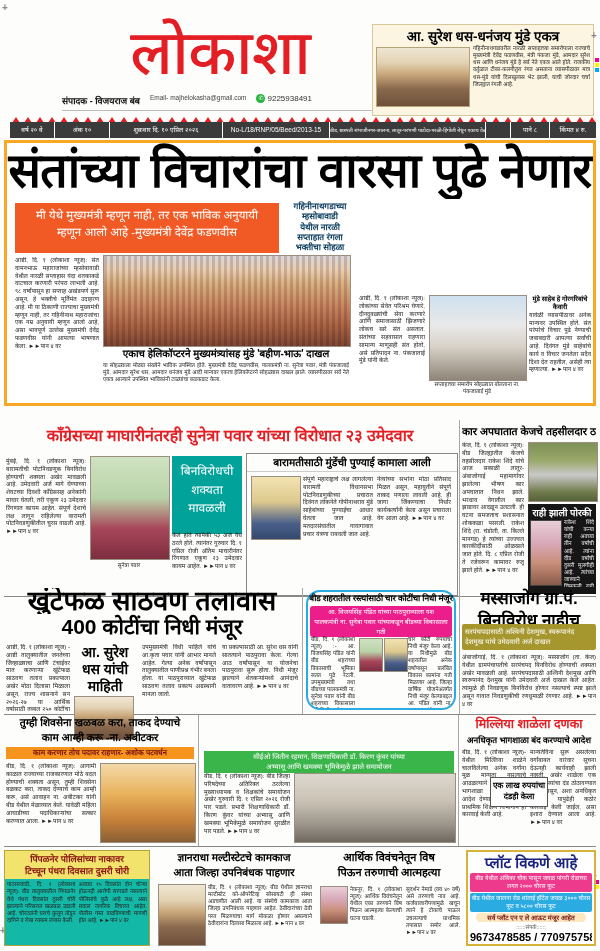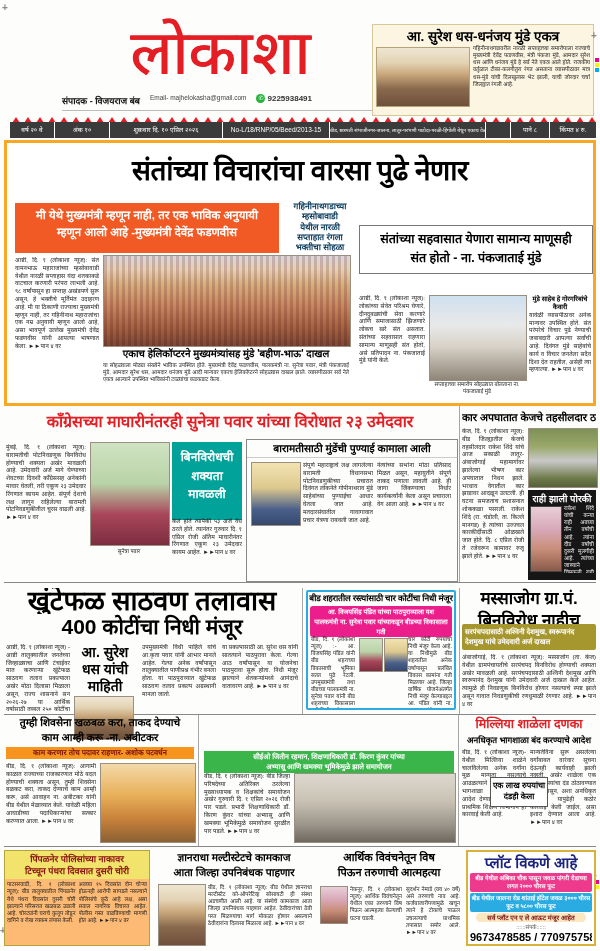--- a/index.html
+++ b/index.html
@@ -15,35 +15,35 @@
   .p-meeting{background:linear-gradient(180deg,#efe6d2 0%,#e3d3b4 25%,#caa87c 45%,#8a6a4e 70%,#6e4f3a 100%)}
   .p-crowd{background:linear-gradient(180deg,#dbe4ee 0%,#e9ddc4 15%,#d9b98a 32%,#c98f6a 55%,#a96a4a 78%,#7d4b3a 100%),
            repeating-linear-gradient(90deg,rgba(140,50,50,.28) 0 3px,rgba(245,205,160,.28) 3px 6px);background-blend-mode:multiply}
   .p-speaker{background:linear-gradient(180deg,#cfe0ef 0%,#e9e9e9 35%,#d8d2c8 60%,#8f8578 100%)}
   .p-woman{background:linear-gradient(180deg,#cfe2c2 0%,#b9d3a8 40%,#a8465a 70%,#7d2d40 100%)}
   .p-man{background:linear-gradient(180deg,#f2e3b2 0%,#ddc98e 40%,#4a5f8a 75%,#35496e 100%)}
   .p-car{background:linear-gradient(180deg,#7e9157 0%,#9aa86a 30%,#c9c9c9 55%,#6f7a4a 85%,#55613a 100%)}
   .p-family{background:linear-gradient(180deg,#e8cfd8 0%,#d8a8b8 35%,#c98f7a 65%,#8a5a4a 100%)}
   .p-group{background:linear-gradient(180deg,#f3d9a8 0%,#e8b05a 40%,#c9823a 70%,#8a5f33 100%)}
   .p-office{background:linear-gradient(180deg,#ddd8ce 0%,#c9c2b4 40%,#9a948a 75%,#6e685f 100%)}
-  .strip{color:#fff;font-weight:bold;text-align:center;overflow:hidden}
+  .strip{color:#fff;font-weight:normal;text-align:center;overflow:hidden}
   .vr{position:absolute;border-left:1px solid #a7a7a7}
   .regmark{position:absolute;color:#888;font-size:10px;font-weight:bold}
   .cbar{position:absolute;width:4px;height:4px}
 </style>
 </head>
 <body>
 
 <div class="abs" style="left:70px;top:14px;width:300px;height:78px;font-size:62px;line-height:78px;font-weight:normal;color:#e31e24;text-align:center;text-shadow:1px 0 #e31e24">लोकाशा</div>
 <div class="abs" style="left:62px;top:94px;width:330px;height:16px;display:flex;align-items:flex-start;gap:10px;border-bottom:1px solid #bbb">
   <span style="font-size:9px;font-weight:bold">संपादक - विजयराज बंब</span>
   <span style="font-size:6.5px;color:#444">Email- majhelokasha@gmail.com</span>
   <span style="display:flex;align-items:center;gap:2px">
     <span style="width:9px;height:9px;border-radius:50%;background:#25b33a;color:#fff;font-size:6px;line-height:9px;text-align:center;display:inline-block">✆</span>
-    <span style="font-size:8px;font-weight:bold;color:#333">9225938491</span>
+    <span style="font-size:8px;font-weight:normal;color:#333">9225938491</span>
   </span>
 </div>
 
 <div class="abs" style="left:372px;top:24px;width:222px;height:92px;background:#fcf5e2;border:1px solid #d8c79a;padding:3px;box-sizing:border-box">
   <div class="hl nowrap" style="font-size:13.5px;height:17px;line-height:17px">आ. सुरेश धस-धनंजय मुंडे एकत्र</div>
   <div class="ph p-meeting" style="position:relative;float:left;width:92px;height:58px;margin:2px 3px 0 0;border:1px solid #b5a37a"></div>
   <div class="tiny" style="font-size:5.5px;height:62px">गहिनीनाथगडावरील नारळी सप्ताहाच्या समारोपाला राज्याचे मुख्यमंत्री देवेंद्र फडणवीस, मंत्री पंकजा मुंडे, आमदार सुरेश धस आणि धनंजय मुंडे हे सर्व नेते एकत्र आले होते. राजकीय वर्तुळात टीका-कलगीतुरा रंगत असताना व्यासपीठावर मात्र धस-मुंडे यांची दिलखुलास भेट झाली, याची जोरदार चर्चा जिल्ह्यात रंगली आहे.</div>
 </div>
 
 <span class="regmark" style="left:2px;top:2px">+</span>
@@ -72,50 +72,48 @@
   <div style="width:54px;background:#3b3b3b;color:#fff;font-size:6.5px;line-height:16px;text-align:center" class="nowrap">अंक १०</div>
   <div style="width:112px;background:#3b3b3b;color:#fff;font-size:6.5px;line-height:16px;text-align:center" class="nowrap">शुक्रवार दि. १० एप्रिल २०२६</div>
   <div style="width:106px;background:#3b3b3b;color:#fff;font-size:6.5px;line-height:16px;text-align:center" class="nowrap">No-L/18/RNP/05/Beed/2013-15</div>
   <div style="flex:1;background:#3b3b3b;color:#fff;font-size:5px;line-height:16px;text-align:center" class="nowrap">बीड, छत्रपती संभाजीनगर-जालना, लातूर-परभणी पाटोदा-परळी-हिंगोली येथून एकाच वेळी प्रकाशित होणारे दैनिक</div>
   <div style="width:24px;background:#3b3b3b"></div>
   <div style="width:38px;background:#3b3b3b;color:#fff;font-size:6.5px;line-height:16px;text-align:center" class="nowrap">पाने ८</div>
   <div style="width:46px;background:#3b3b3b;color:#fff;font-size:6.5px;line-height:16px;text-align:center" class="nowrap">किंमत ४ रु.</div>
 </div>
 
 <div class="abs" style="left:4px;top:140px;width:586px;height:260px;border:3px solid #f9a825;background:#fff">
-  <div class="abs hl nowrap" style="left:0;top:0;width:100%;height:56px;font-size:28px;line-height:56px;letter-spacing:-0.5px">संतांच्या विचारांचा वारसा पुढे नेणार</div>
+  <div class="abs hl nowrap" style="left:0;top:0;width:100%;height:56px;font-size:48px;line-height:56px;letter-spacing:-0.5px">संतांच्या विचारांचा वारसा पुढे नेणार</div>
 
   <div class="abs strip prel" style="left:8px;top:60px;width:264px;height:46px;background:#f15a24;font-size:11.5px;line-height:1.5;padding-top:4px">मी येथे मुख्यमंत्री म्हणून नाही, तर एक भाविक अनुयायी
 म्हणून आलो आहे -मुख्यमंत्री देवेंद्र फडणवीस</div>
 
   <div class="abs hl prel" style="left:280px;top:58px;width:66px;height:52px;font-size:8.5px;line-height:1.22;color:#0a3b5c">गहिनीनाथगडाच्या
 म्हसोबावाडी
 येथील नारळी
 सप्ताहात रंगला
 भक्तीचा सोहळा</div>
 
-  <div class="abs hl prel" style="left:352px;top:82px;width:232px;font-size:12.5px;line-height:1.55;border:1px solid #777;padding:4px 0">संतांच्या सहवासात येणारा सामान्य माणूसही
-संत होतो - ना. पंकजाताई मुंडे</div>
 
   <div class="abs tiny" style="left:8px;top:114px;width:84px;height:142px">आष्टी, दि. १ (लोकाशा न्यूज): संत वामनभाऊ महाराजांच्या म्हसोबावाडी येथील नारळी सप्ताहास यंदा शतकाकडे वाटचाल करणारी परंपरा लाभली आहे. ९८ वर्षांपासून हा सप्ताह अखंडपणे सुरू असून, हे भक्तीचे मूर्तिमंत उदाहरण आहे. मी या ठिकाणी राज्याचा मुख्यमंत्री म्हणून नाही, तर गहिनीनाथ महाराजांचा एक नम्र अनुयायी म्हणून आलो आहे, असा भावपूर्ण उल्लेख मुख्यमंत्री देवेंद्र फडणवीस यांनी आपल्या भाषणात केला. ►►पान ४ वर</div>
 
   <div class="ph p-crowd" style="left:96px;top:112px;width:246px;height:90px"></div>
   <div class="abs hl nowrap" style="left:96px;top:204px;width:246px;height:14px;font-size:10px;line-height:14px">एकाच हेलिकॉप्टरने मुख्यमंत्र्यांसह मुंडे 'बहीण-भाऊ' दाखल</div>
   <div class="abs tiny" style="left:96px;top:219px;width:246px;height:38px;font-size:5.5px">या सोहळ्याला मोठ्या संख्येने भाविक उपस्थित होते. मुख्यमंत्री देवेंद्र फडणवीस, पालकमंत्री ना. सुनेत्रा पवार, मंत्री पंकजाताई मुंडे, आमदार सुरेश धस, आमदार धनंजय मुंडे आदी मान्यवर एकाच हेलिकॉप्टरने सोहळ्यास दाखल झाले. व्यासपीठावर सर्व नेते एकत्र आल्याने उपस्थित भाविकांनी टाळ्यांचा कडकडाट केला.</div>
 
   <div class="abs tiny" style="left:352px;top:152px;width:66px;height:106px">आष्टी, दि. १ (लोकाशा न्यूज): लोकांच्या सेवेत परिश्रम घेणारे, दीनदुबळ्यांची सेवा करणारे आणि समाजासाठी झिजणारे लोकच खरे संत असतात. संतांच्या सहवासात राहणारा सामान्य माणूसही संत होतो, असे प्रतिपादन ना. पंकजाताई मुंडे यांनी केले.</div>
   <div class="ph p-speaker" style="left:422px;top:152px;width:96px;height:84px"></div>
   <div class="abs tiny" style="left:422px;top:238px;width:96px;height:20px;font-size:5.5px;text-align:center">सप्ताहाच्या समारोप सोहळ्यात बोलताना ना. पंकजाताई मुंडे</div>
   <div class="abs" style="left:522px;top:152px;width:62px;height:106px">
     <div class="hl" style="font-size:6.5px;line-height:1.3">मुंडे साहेब हे गोरगरिबांचे कैवारी</div>
     <div class="tiny">यावेळी व्यासपीठावर अनेक मान्यवर उपस्थित होते. संत परंपरेचे विचार पुढे नेण्याची जबाबदारी आपल्या सर्वांची आहे. दिवंगत मुंडे साहेबांचे कार्य व विचार जनतेला सदैव दिशा देत राहतील, असेही त्या म्हणाल्या. ►►पान ४ वर</div>
   </div>
 </div>
 
-<div class="abs" style="left:4px;top:406px;width:592px;height:176px;border-bottom:1px solid #888">
+<div class="abs" style="left:4px;top:420px;width:592px;height:176px;border-bottom:1px solid #888">
   <div class="abs hl nowrap" style="left:0;top:0;width:452px;height:32px;font-size:16px;line-height:32px;color:#e31e24">काँग्रेसच्या माघारीनंतरही सुनेत्रा पवार यांच्या विरोधात २३ उमेदवार</div>
   <div class="vr" style="left:455px;top:0;height:176px"></div>
 
   <div class="abs tiny" style="left:2px;top:38px;width:80px;height:136px">मुंबई, दि. १ (लोकाशा न्यूज): बारामतीची पोटनिवडणूक बिनविरोध होण्याची शक्यता अखेर मावळली आहे. उमेदवारी अर्ज मागे घेण्याच्या शेवटच्या दिवशी काँग्रेससह अनेकांनी माघार घेतली, तरी एकूण २३ उमेदवार रिंगणात कायम आहेत. संपूर्ण देशाचे लक्ष लागून राहिलेल्या बारामती पोटनिवडणुकीतील चुरस वाढली आहे. ►►पान ४ वर</div>
   <div class="ph p-woman" style="left:86px;top:36px;width:78px;height:102px"></div>
   <div class="abs tiny" style="left:86px;top:142px;width:78px;height:32px;font-size:5.5px;text-align:center">सुनेत्रा पवार</div>
 
   <div class="abs strip prel" style="left:168px;top:36px;width:70px;height:72px;background:#00a29a;font-size:12px;line-height:1.55;padding-top:6px">बिनविरोधची
 शक्यता
 मावळली</div>
@@ -143,21 +141,21 @@
   <div class="abs hl nowrap" style="left:0;top:26px;width:296px;height:26px;font-size:21px;line-height:26px">400 कोटींचा निधी मंजूर</div>
   <div class="abs tiny" style="left:2px;top:56px;width:64px;height:68px">आष्टी, दि. १ (लोकाशा न्यूज) - आष्टी तालुक्यातील जनतेच्या जिव्हाळ्याचा आणि टंचाईवर मात करणाऱ्या खुंटेफळ साठवण तलाव प्रकल्पाला अखेर मोठा दिलासा मिळाला असून, राज्य शासनाने सन २०२६-२७ या आर्थिक वर्षासाठी तब्बल २५० कोटींचा निधी मंजूर केला आहे. यासंदर्भातील अधिकृत पत्र प्राप्त झाले असून मुख्यमंत्री देवेंद्र फडणवीस यांचे विशेष सहकार्य लाभले.</div>
   <div class="abs" style="left:70px;top:56px;width:62px;height:68px">
     <div class="hl" style="font-size:14px;line-height:1.2">आ. सुरेश धस यांची माहिती</div>
     <div class="ph p-meeting" style="position:relative;width:58px;height:42px;margin-top:2px"></div>
   </div>
   <div class="abs tiny" style="left:138px;top:56px;width:74px;height:68px">उपमुख्यमंत्री विधी पाहिले यांचे आ.कृता पवार यांनी आभार मानले आहेत. गेल्या अनेक वर्षांपासून तालुक्यातील पाणीप्रश्न गंभीर बनला होता. या पाठपुराव्यात खुंटेफळ साठवण तलाव प्रकल्प अग्रस्थानी मानला जातो.</div>
   <div class="abs tiny" style="left:218px;top:56px;width:76px;height:68px">या प्रकल्पासाठी आ. सुरेश धस यांनी सातत्याने पाठपुरावा केला. गेल्या आठ वर्षांपासून या योजनेचा पाठपुरावा सुरू होता. निधी मंजूर झाल्याने शेतकऱ्यांमध्ये आनंदाचे वातावरण आहे. ►►पान ४ वर</div>
   <div class="vr" style="left:298px;top:0;height:126px"></div>
 
-  <div class="abs" style="left:302px;top:2px;width:150px;height:120px;border:2px solid #2aabe2;border-radius:2px;box-sizing:border-box">
+  <div class="abs" style="left:302px;top:2px;width:150px;height:120px;border:2px solid #2aabe2;border-radius:14px;box-sizing:border-box">
     <div class="hl nowrap" style="font-size:8.5px;height:13px;line-height:13px;letter-spacing:-0.2px">बीड शहरातील रस्त्यांसाठी चार कोटींचा निधी मंजूर</div>
     <div class="strip prel" style="margin:1px 2px;background:#ec1e8c;font-size:6.5px;line-height:1.5;padding:1px 0;border-radius:3px">आ. विजयसिंह पंडित यांच्या पाठपुराव्याला यश
 पालकमंत्री ना. सुनेत्रा पवार यांच्याकडून बीडच्या विकासाला गती</div>
     <div class="abs tiny" style="left:3px;top:44px;width:44px;height:72px;font-size:5.5px">बीड, दि. १ (लोकाशा न्यूज) :- आ. विजयसिंह पंडित यांनी बीड शहराच्या विकासाची भूमिका सतत पुढे रेटली. उपमुख्यमंत्री तथा बीडच्या पालकमंत्री ना. सुनेत्रा पवार यांनी बीड शहराच्या विकासाला गती दिली आहे.</div>
     <div class="ph p-woman" style="left:51px;top:46px;width:22px;height:32px"></div>
     <div class="ph p-man" style="left:76px;top:46px;width:22px;height:32px"></div>
     <div class="abs tiny" style="left:100px;top:44px;width:44px;height:72px;font-size:5.5px">चार कोटी रुपयांचा निधी मंजूर केला आहे. या निधीमुळे बीड शहरातील अनेक वर्षांपासून प्रलंबित विकास कामांना गती मिळणार आहे. जिल्हा वार्षिक योजनेअंतर्गत निधी मंजूर केल्याबद्दल आ. पंडित यांनी ना. पवार यांचे आभार मानले. ►►पान ४ वर</div>
   </div>
   <div class="vr" style="left:455px;top:0;height:126px"></div>
 
@@ -182,21 +180,21 @@
   <div class="vr" style="left:454px;top:0;height:131px"></div>
 
   <div class="abs hl nowrap" style="left:458px;top:0;width:134px;height:18px;font-size:12.5px;line-height:18px;color:#e31e24">मिल्लिया शाळेला दणका</div>
   <div class="abs hl nowrap" style="left:458px;top:19px;width:134px;height:12px;font-size:8.5px;line-height:12px">अनधिकृत भागशाळा बंद करण्याचे आदेश</div>
   <div class="abs tiny" style="left:458px;top:34px;width:64px;height:94px">बीड, दि. १ (लोकाशा न्यूज)- येथील मिल्लिया शाळेने चालविलेल्या अनेक वर्गांना मूळ मान्यता नसल्याचे आढळल्याने अनधिकृत भागशाळा बंद करण्याचे आदेश देण्यात आले आहेत. प्राथमिक शिक्षण विभागाने ही कारवाई केली आहे.</div>
   <div class="abs tiny" style="left:526px;top:34px;width:66px;height:94px">मान्यतेविना सुरू असलेल्या वर्गांबाबत वारंवार सूचना देऊनही कार्यवाही झाली नव्हती. अखेर शाळेला एक लाख रुपयांचा दंड ठोठावण्यात आला असून, अशा अनधिकृत शाळांवर यापुढेही कठोर कारवाई केली जाईल, असा इशारा देण्यात आला आहे. ►►पान ४ वर</div>
   <div class="abs hl" style="left:486px;top:62px;width:54px;background:#fff;border:1px solid #555;font-size:8px;line-height:1.35;padding:3px 1px">एक लाख रुपयांचा दंडही केला</div>
 </div>
 
 <div class="abs" style="left:4px;top:848px;width:592px;height:100px">
-  <div class="abs" style="left:0;top:2px;width:146px;height:96px;border:1px solid #b8a23e;background:#fdba74;box-sizing:border-box">
+  <div class="abs" style="left:0;top:2px;width:146px;height:96px;border:1px solid #b8a23e;background:#14b8a6;box-sizing:border-box">
     <div class="hl prel" style="background:#f1e36b;color:#8a1111;font-size:9px;line-height:1.35;padding:2px 0">पिंपळनेर पोलिसांच्या नाकावर
 टिच्चून पंधरा दिवसात दुसरी चोरी</div>
     <div style="display:flex;gap:3px;padding:2px">
       <div class="tiny" style="width:50%;font-size:5.5px">पाटसरवाडी, दि. १ (लोकाशा न्यूज): बीड तालुक्यातील पिंपळनेर येथे पंधरा दिवसांत दुसरी चोरी झाल्याने परिसरात खळबळ उडाली आहे. चोरट्यांनी घराचे कुलूप तोडून दागिने व रोख रक्कम लंपास केली.</div>
       <div class="tiny" style="width:50%;font-size:5.5px">अवघ्या १५ दिवसांत दोन चोऱ्या होऊनही आरोपी सापडले नसल्याने पोलिसांचे कुठे आहे लक्ष, असा सवाल नागरिक विचारत आहेत. पोलीस गस्त वाढविण्याची मागणी होत आहे. ►►पान ४ वर</div>
     </div>
   </div>
 
   <div class="abs hl prel" style="left:152px;top:2px;width:156px;font-size:10.5px;line-height:1.4">ज्ञानराधा मल्टीस्टेटचे कामकाज
 आता जिल्हा उपनिबंधक पाहणार</div>

